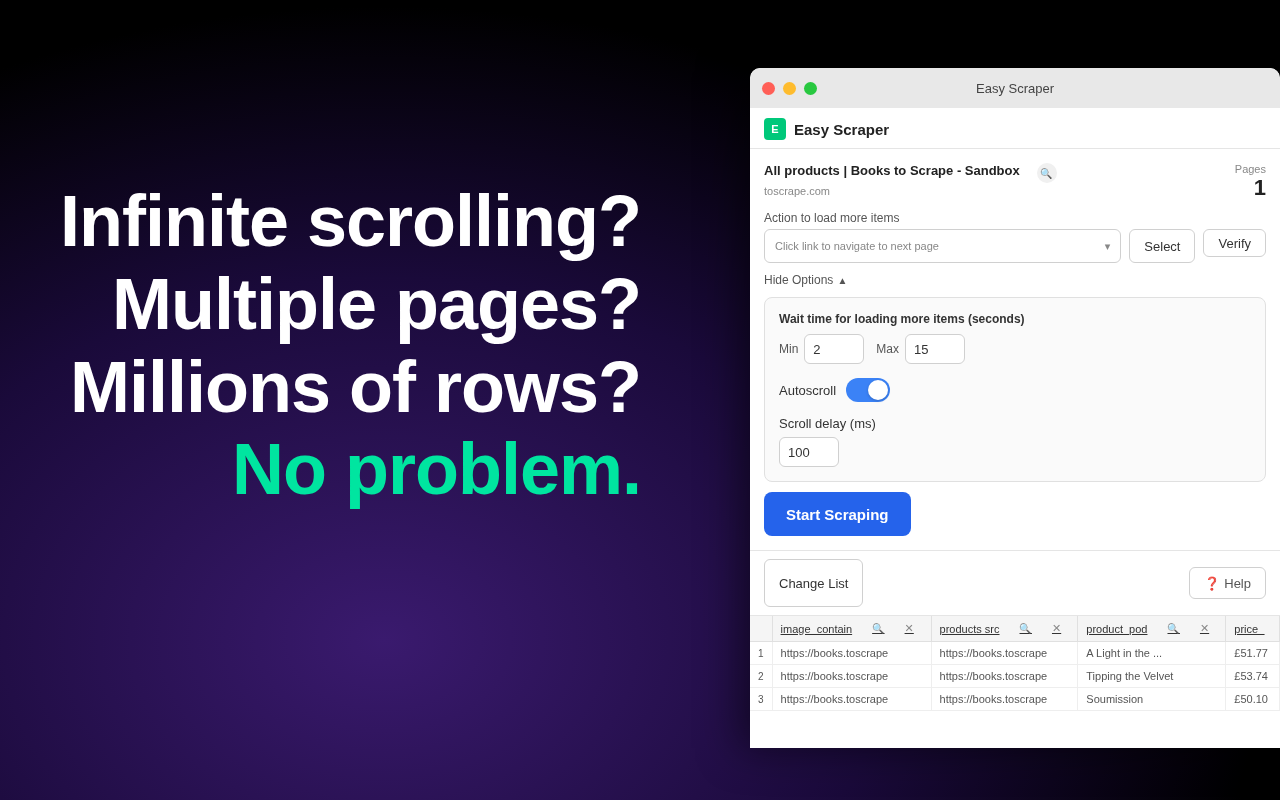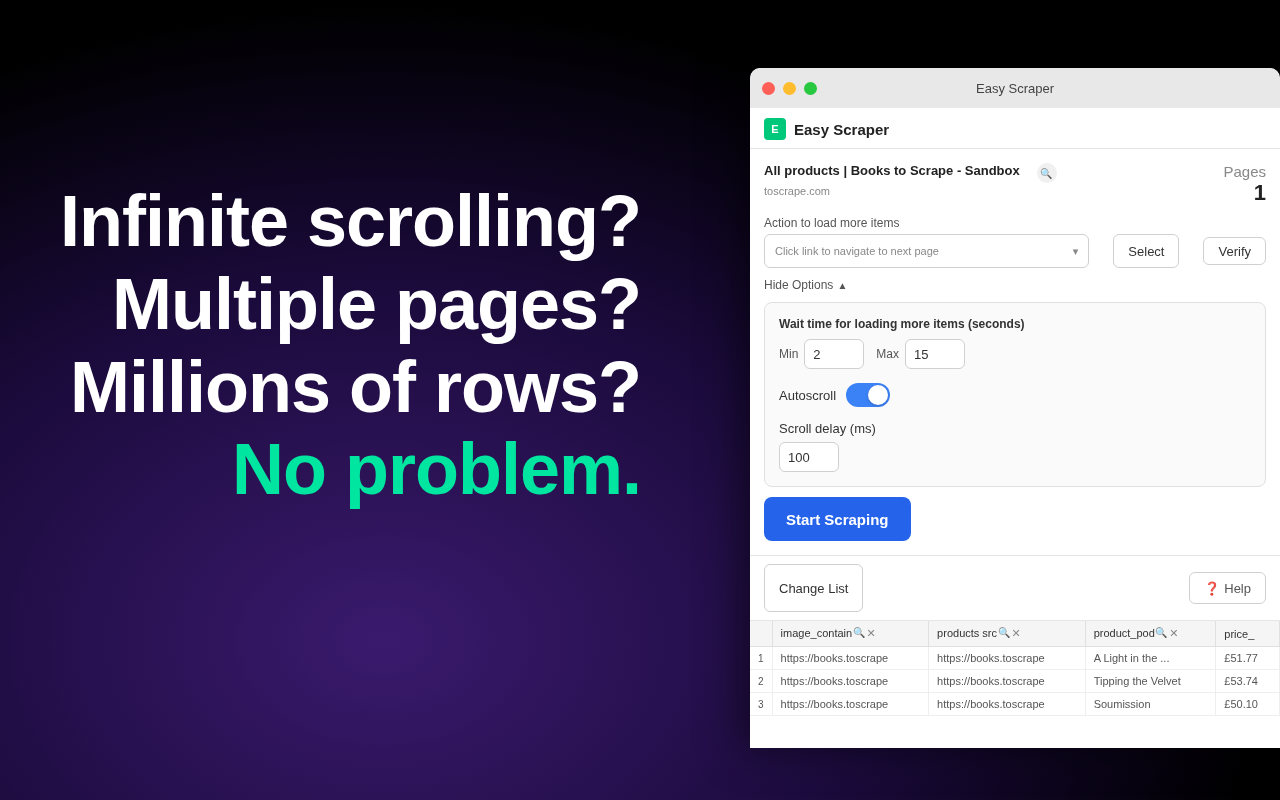--- a/index.html
+++ b/index.html
@@ -181,42 +181,42 @@
     .url-subtitle {
       font-size: 11px;
       color: #888;
     }
 
     .pages-info {
       text-align: right;
     }
 
     .pages-label {
-      font-size: 15px;
+      font-size: 11px;
       color: #888;
     }
 
     .pages-count {
       font-size: 22px;
       font-weight: 700;
       color: #222;
     }
 
     
     .action-label {
       font-size: 12px;
       color: #555;
       font-weight: 500;
       margin-bottom: 4px;
     }
 
     .action-row {
       display: flex;
-      align-items: center;
-      gap: 24px;
+      align-items: flex-start;
+      gap: 8px;
     }
 
     .action-select {
       flex: 1;
       height: 34px;
       border: 1px solid #d0d0d0;
       border-radius: 6px;
       padding: 0 10px;
       font-size: 13px;
       color: #333;
@@ -433,22 +433,23 @@
       padding: 6px 8px;
       text-align: left;
       color: #333;
       font-weight: 500;
       border-right: 1px solid #e0e0e0;
       white-space: nowrap;
     }
 
     .col-header {
       display: flex;
-      align-items: flex-start;
-      gap: 1px;
+      align-items: center;
+      gap: 20px;
+      text-decoration: underline;
     }
 
     .col-icon {
       font-size: 10px;
       color: #888;
     }
 
     .col-x {
       color: #888;
       cursor: pointer;

